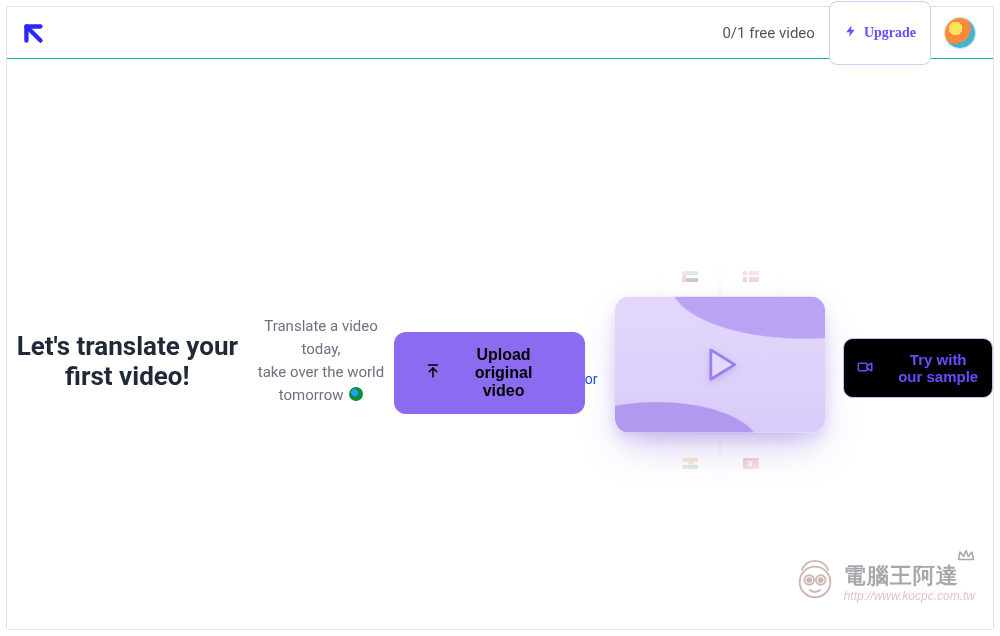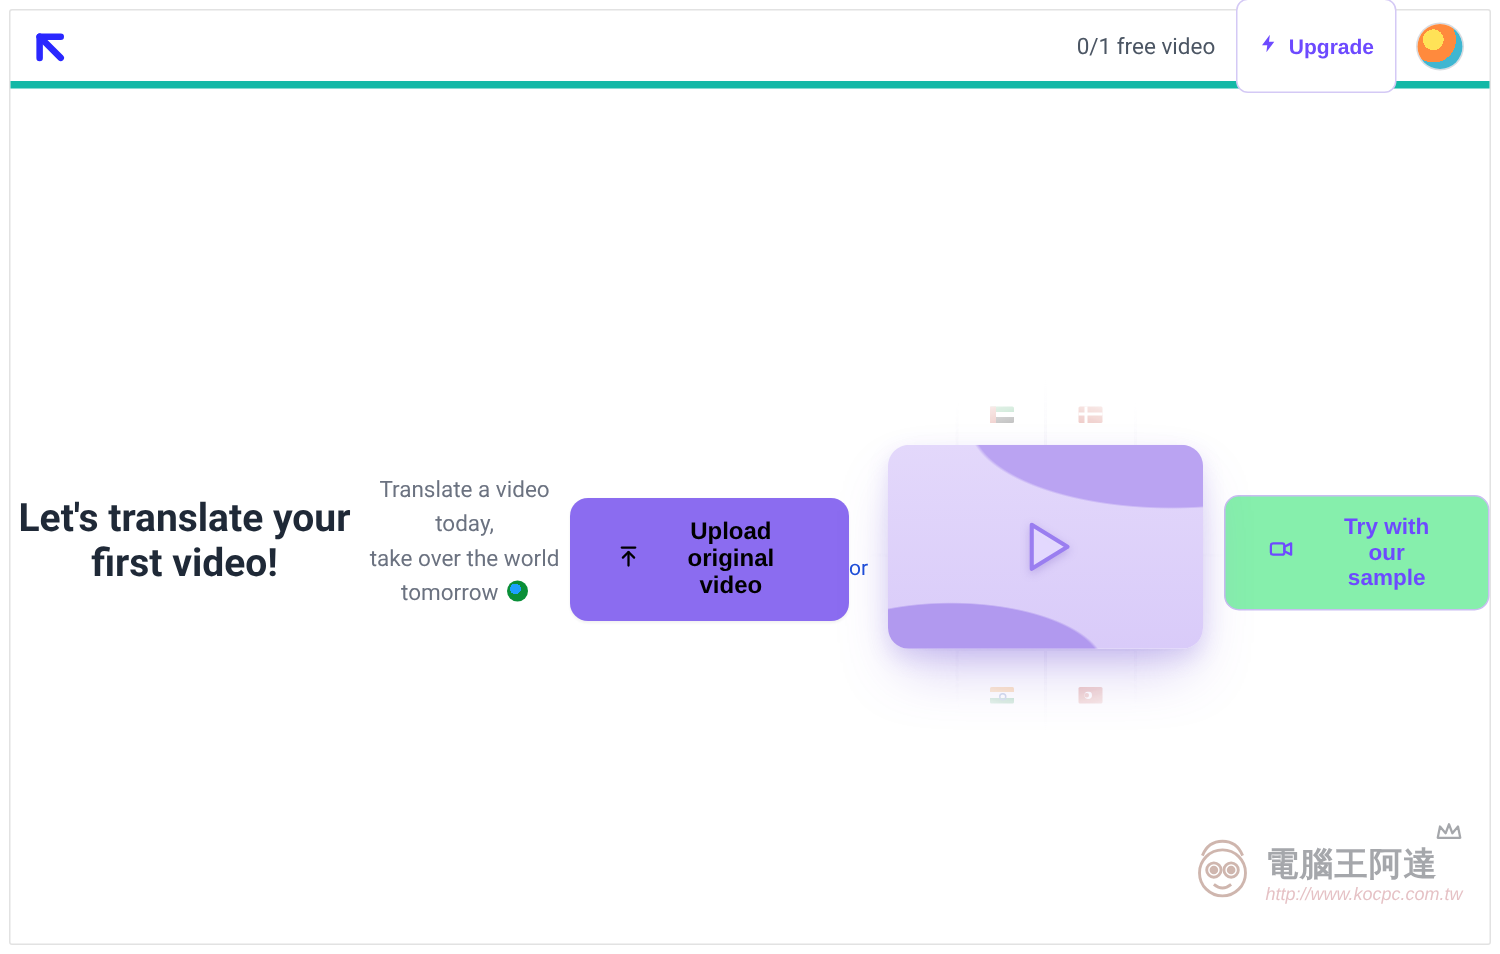--- a/index.html
+++ b/index.html
@@ -20,21 +20,21 @@
     background: #fff;
     display: flex;
     flex-direction: column;
   }
   .topbar {
     height: 52px;
     display: flex;
     align-items: center;
     justify-content: space-between;
     padding: 0 18px 0 14px;
-    border-bottom: 5px solid #14b8a6;
+    border-bottom: 1px solid #14b8a6;
   }
   .logo {
     width: 26px; height: 26px;
     color: #2a27ff;
   }
   .top-right {
     display: flex;
     align-items: center;
     gap: 14px;
   }
@@ -47,20 +47,21 @@
     align-items: center;
     gap: 6px;
     border: 1px solid #d4c9f5;
     background: #fff;
     color: #6d4aff;
     font-weight: 600;
     font-size: 14px;
     padding: 22px 14px;
     border-radius: 8px;
     cursor: pointer;
+    font-family: Liberation Serif, serif;
   }
   .upgrade-btn svg { width: 14px; height: 14px; }
   .avatar {
     width: 30px; height: 30px;
     border-radius: 50%;
     background: radial-gradient(circle at 35% 35%, #ffe257 0 25%, #ff8a3d 25% 55%, #3fb6d1 55% 100%);
     box-shadow: 0 0 0 1px #d8dbe0;
     cursor: pointer;
   }
 
@@ -189,26 +190,26 @@
     width: 44px; height: 44px;
     color: #9a7ef0;
     filter: drop-shadow(0 2px 3px rgba(90,60,180,0.25));
   }
 
   .sample-btn {
     margin-top: 14px;
     display: inline-flex;
     align-items: center;
     gap: 22px;
-    background: #86efac;
+    background: #000000;
     border: 1.5px solid #c9bdf1;
     color: #6d4aff;
     font-weight: 600;
     font-size: 15px;
-    padding: 12px 28px;
+    padding: 12px 12px;
     border-radius: 10px;
     cursor: pointer;
   }
   .sample-btn svg { width: 18px; height: 18px; }
 
   .watermark {
     position: absolute;
     right: 18px;
     bottom: 26px;
     display: flex;

